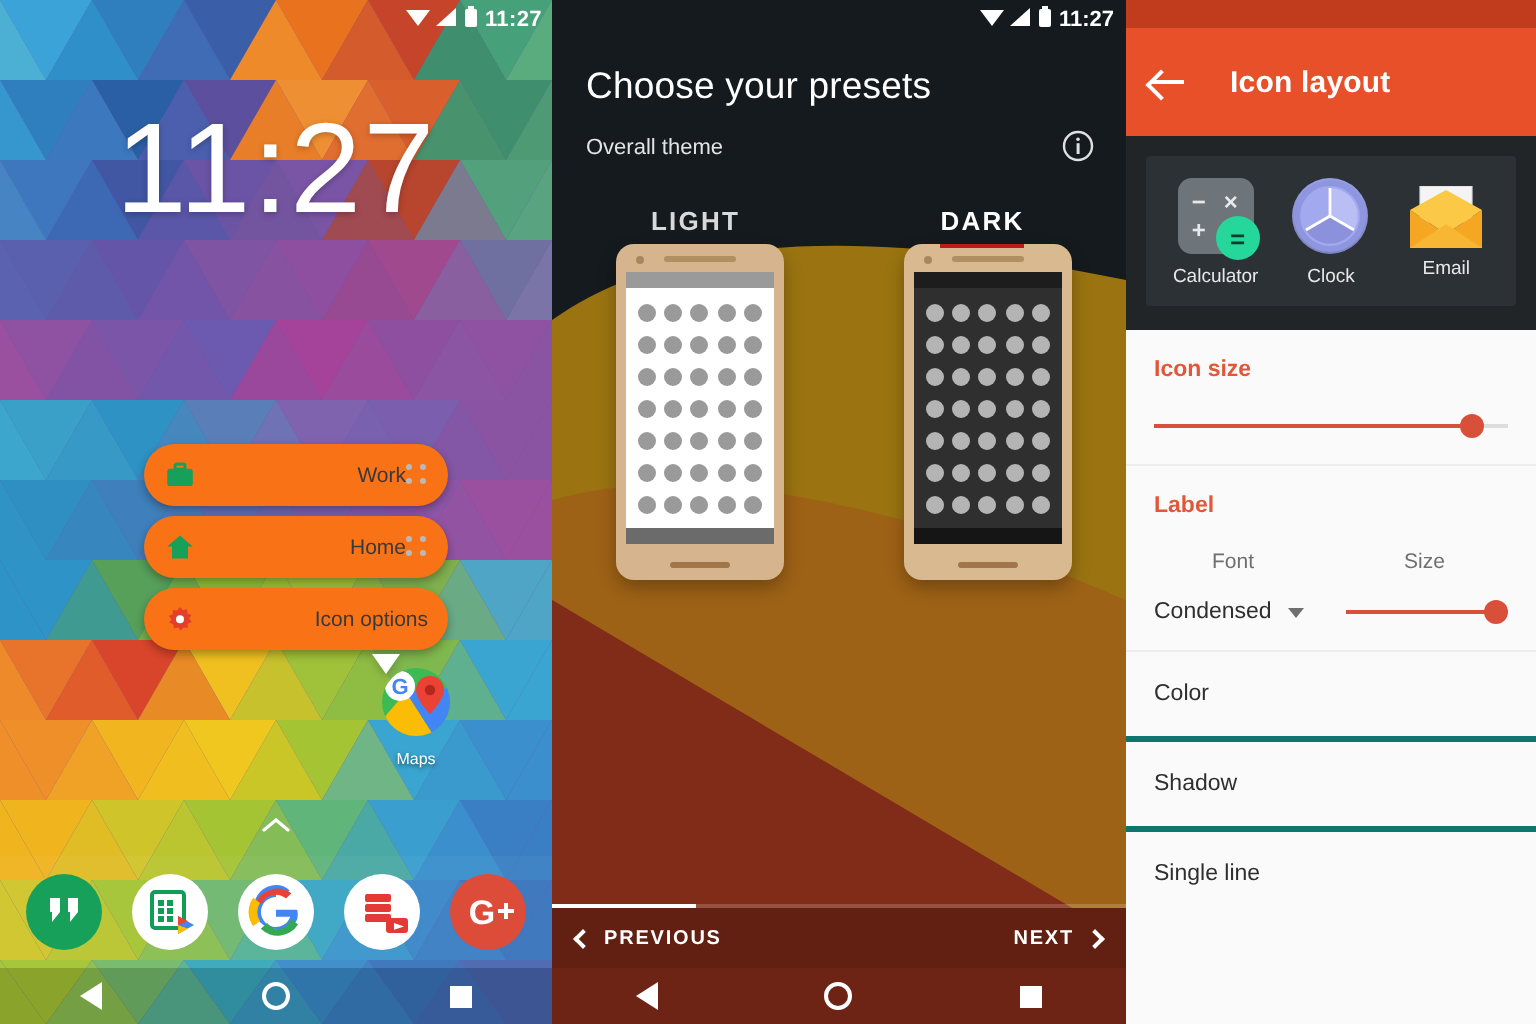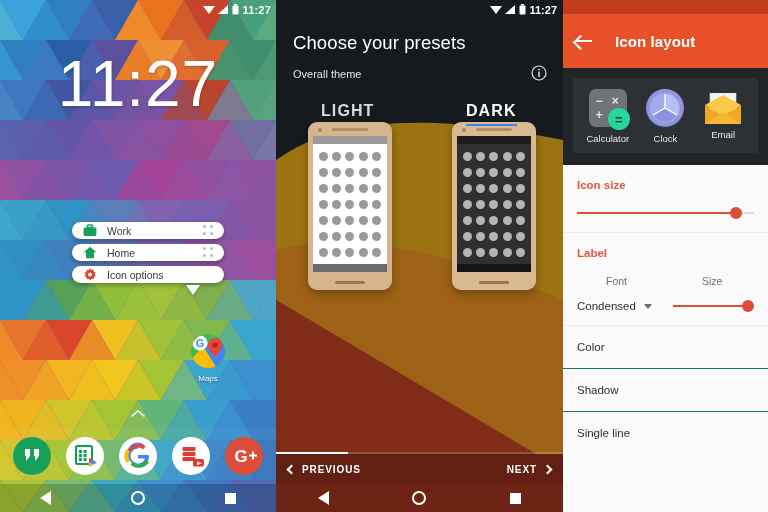--- a/index.html
+++ b/index.html
@@ -26,24 +26,24 @@
 
   .clock-big {
     position:absolute; top:52px; left:0; right:0;
     text-align:center; color:#fff; font-size:64px;
     font-weight:300; letter-spacing:1px; line-height:1;
     text-shadow:0 1px 3px rgba(0,0,0,.25); z-index:4;
   }
 
   .popup-stack { position:absolute; left:72px; top:222px; width:152px; z-index:7; }
   .popup-row {
-    position:relative; height:17px; margin-bottom:5px;
-    background:#ffffff; border-radius:16px;
+    position:relative; height:31px; margin-bottom:5px;
+    background:#f97316; border-radius:16px;
     box-shadow:0 2px 5px rgba(0,0,0,.32);
-    display:flex; align-items:center; padding:0 10px;
+    display:flex; align-items:center; padding:0 10px;text-align:right;
   }
   .popup-row .pi { width:15px; height:15px; flex:0 0 15px; margin-right:10px; display:flex; align-items:center; justify-content:center;}
   .popup-row .plabel { font-size:10.5px; color:#39393b; flex:1; }
   .drag-dots { width:11px; height:11px; display:grid; grid-template-columns:1fr 1fr; gap:2px; }
   .drag-dots i { width:3px; height:3px; background:#b9b9b9; border-radius:50%; display:block; }
   .popup-tail {
     position:absolute; left:114px; top:-3px; width:0; height:0;
     border-left:7px solid transparent; border-right:7px solid transparent;
     border-top:10px solid #fff;
     filter:drop-shadow(0 2px 2px rgba(0,0,0,.2));
@@ -88,24 +88,24 @@
     color:#fff; font-size:18.5px; font-weight:normal; letter-spacing:.1px;
   }
   .pr-sub {
     position:absolute; top:68px; left:17px; z-index:5;
     color:#e4e4e4; font-size:11px;
   }
   .pr-info { position:absolute; top:65px; right:16px; z-index:5; }
   .pr-tabs { position:absolute; top:102px; left:0; right:0; z-index:5; display:flex; }
   .pr-tab { flex:1; text-align:center; }
   .pr-tab span {
-    display:inline-block; color:#d9d9d9; font-size:16px;
+    display:inline-block; color:#d9d9d9; font-size:13px;
     font-weight:bold; letter-spacing:1.1px; padding-bottom:4px;
   }
-  .pr-tab.active span { color:#fff; border-bottom:2px solid #3b82f6; }
+  .pr-tab.active span { color:#fff; border-bottom:2px solid #b91c1c; }
 
   .phones { position:absolute; top:120px; left:0; right:0; height:180px; z-index:4; }
   .phone { position:absolute; }
   .phone-body { width:84px; height:168px; border-radius:9px; background:#d6b48d; box-shadow:0 4px 9px rgba(0,0,0,.28); position:relative; }
   .phone-body.dark-shell { background:#d9b98f; }
   .phone-speaker { position:absolute; top:6px; left:50%; transform:translateX(-50%); width:36px; height:3px; border-radius:2px; background:#b08f63; }
   .phone-cam { position:absolute; top:5.5px; left:10px; width:4px; height:4px; border-radius:50%; background:#a8875c; }
   .phone-btm { position:absolute; bottom:6px; left:50%; transform:translateX(-50%); width:30px; height:3px; border-radius:2px; background:#a0764a; }
   .phone-screen { position:absolute; top:14px; left:5px; right:5px; bottom:18px; background:#fff; overflow:hidden; }
   .phone-screen.dark { background:#2f2f30; }
@@ -159,21 +159,21 @@
   .slider { position:relative; height:12px; display:flex; align-items:center; }
   .slider .track { position:absolute; left:0; right:0; height:2.5px; background:#ddd; }
   .slider .fill { position:absolute; left:0; height:2.5px; background:#d9503a; }
   .slider .knob { position:absolute; width:12px; height:12px; border-radius:50%; background:#d9503a; transform:translateX(-50%); }
   .row2 { display:flex; gap:14px; }
   .col-left { width:82px; }
   .col-right { flex:1; }
   .sm-label { color:#6f6f6f; font-size:10.5px; margin-bottom:13px;padding-left:29px; }
   .dd { display:flex; align-items:center; gap:8px; color:#2f2f2f; font-size:11.5px; }
   .caret { width:0;height:0;border-left:4px solid transparent;border-right:4px solid transparent;border-top:5px solid #6f6f6f; }
-  .list-item { padding:15px 14px; color:#2f2f2f; font-size:11.5px; border-bottom:1px solid #0f766e; }
+  .list-item { padding:15px 14px; color:#2f2f2f; font-size:11.5px; border-bottom:3px solid #0f766e; }
   .list-item.clipped { border-bottom:none; }
 </style>
 </head>
 <body>
 
 <div class="screen">
 
   <div class="panel-home">
 
     <div class="wallpaper">

